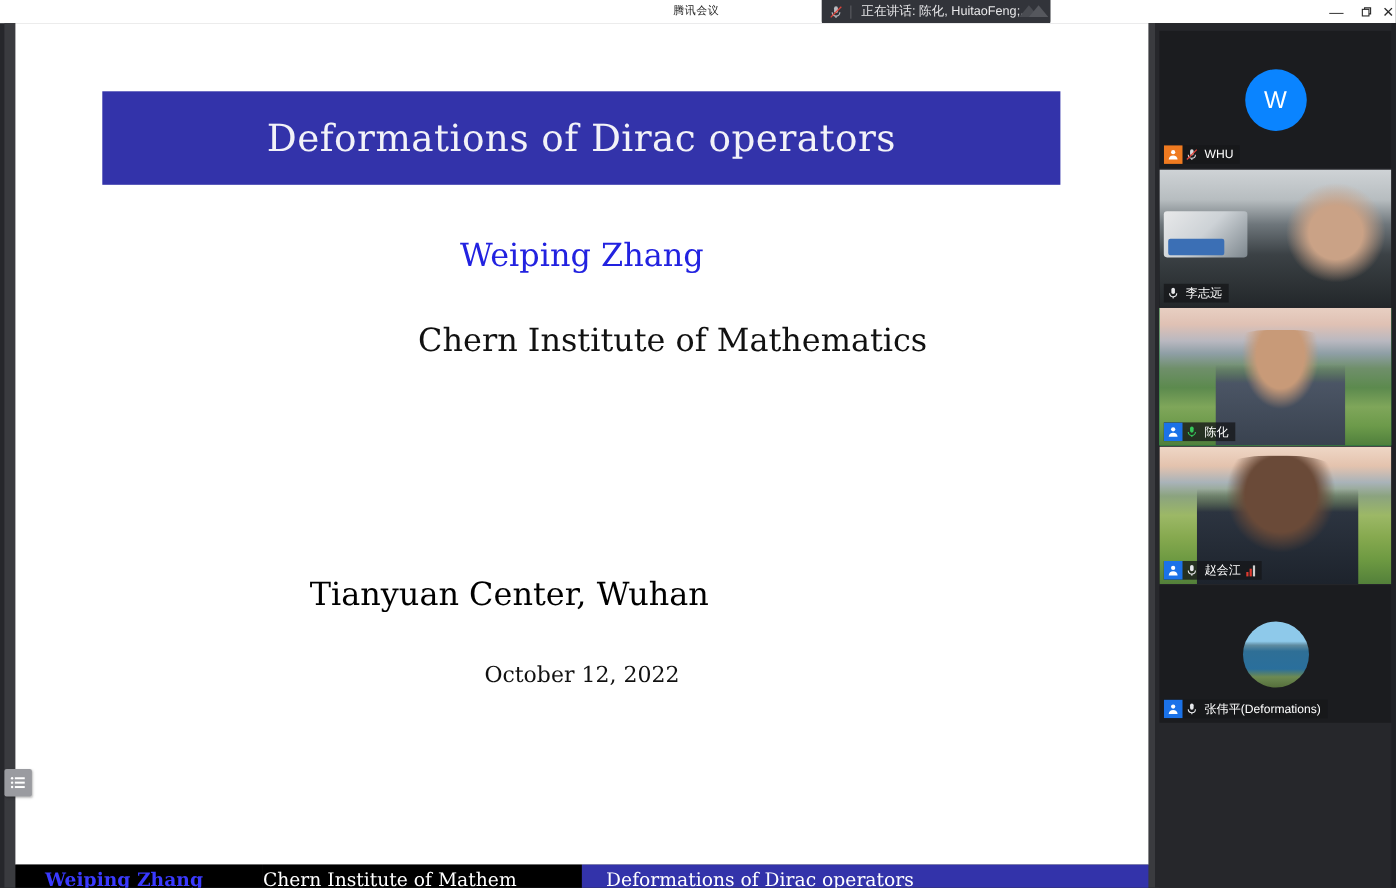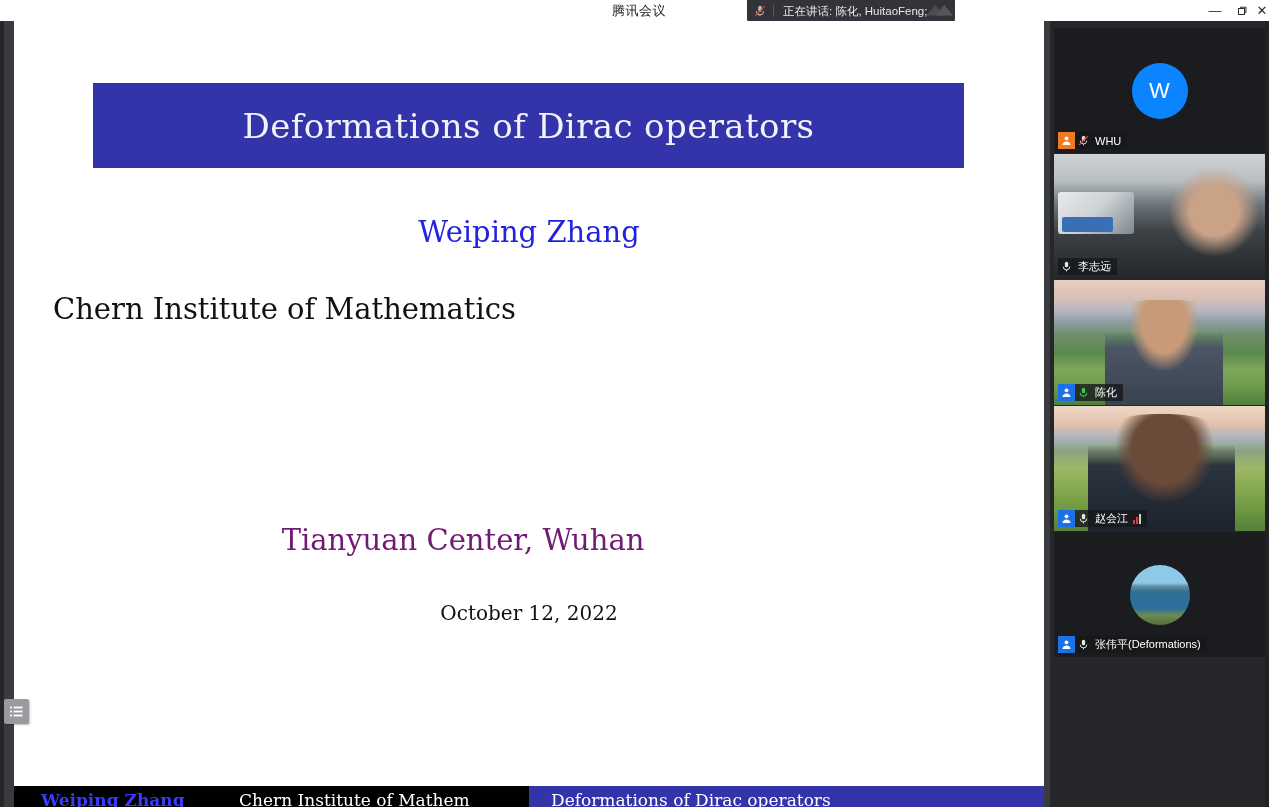--- a/index.html
+++ b/index.html
@@ -23,21 +23,21 @@
     width: 1269px; height: 21px;
     background: #ffffff;
   }
   .titlebar-left-pad {
     position: absolute; left: 0; top: 0;
     width: 600px; height: 21px;
     background: #ffffff;
   }
   .app-title {
     position: absolute; left: 612px; top: 2px;
-    font-size: 13px; color: #1a1a1a;
+    font-size: 10px; color: #1a1a1a;
     letter-spacing: 0.5px;
     line-height: 17px;
     white-space: nowrap;
   }
   .speaking-pill {
     position: absolute; left: 747px; top: 0px;
     width: 208px; height: 22px;
     background: #32343a;
     border-radius: 0 0 3px 3px;
     display: flex; align-items: center;
@@ -112,32 +112,33 @@
     position: absolute;
     left: 0; top: 194px; width: 1030px;
     text-align: center;
     font-family: "DejaVu Serif", serif;
     font-size: 29px;
     color: #2222e0;
   }
   .slide-affil {
     position: absolute;
     left: 0; top: 271px; width: 1156px;
+    text-align: center;
     font-family: "DejaVu Serif", serif;
     font-size: 29px;
     color: #111111;
     padding-left: 39px;
   }
   .slide-venue {
     position: absolute;
     left: 0; top: 502px; width: 898px;
     text-align: center;
     font-family: "DejaVu Serif", serif;
     font-size: 29px;
-    color: #701a75;
+    color: #000000;
   }
   .slide-date {
     position: absolute;
     left: 0; top: 580px; width: 1030px;
     text-align: center;
     font-family: "DejaVu Serif", serif;
     font-size: 20px;
     color: #111111;
   }
 

